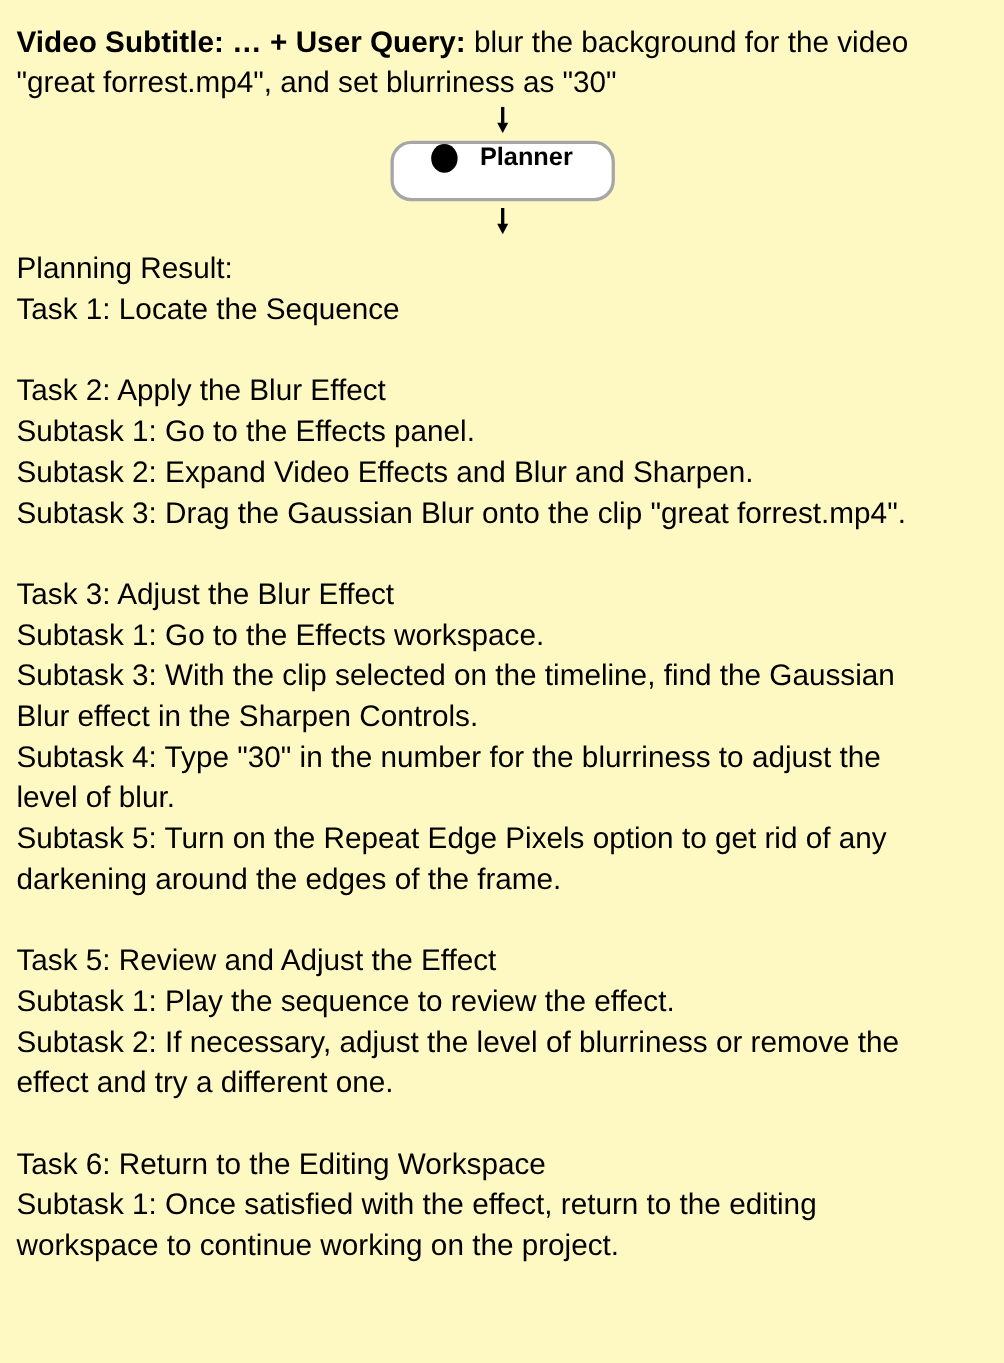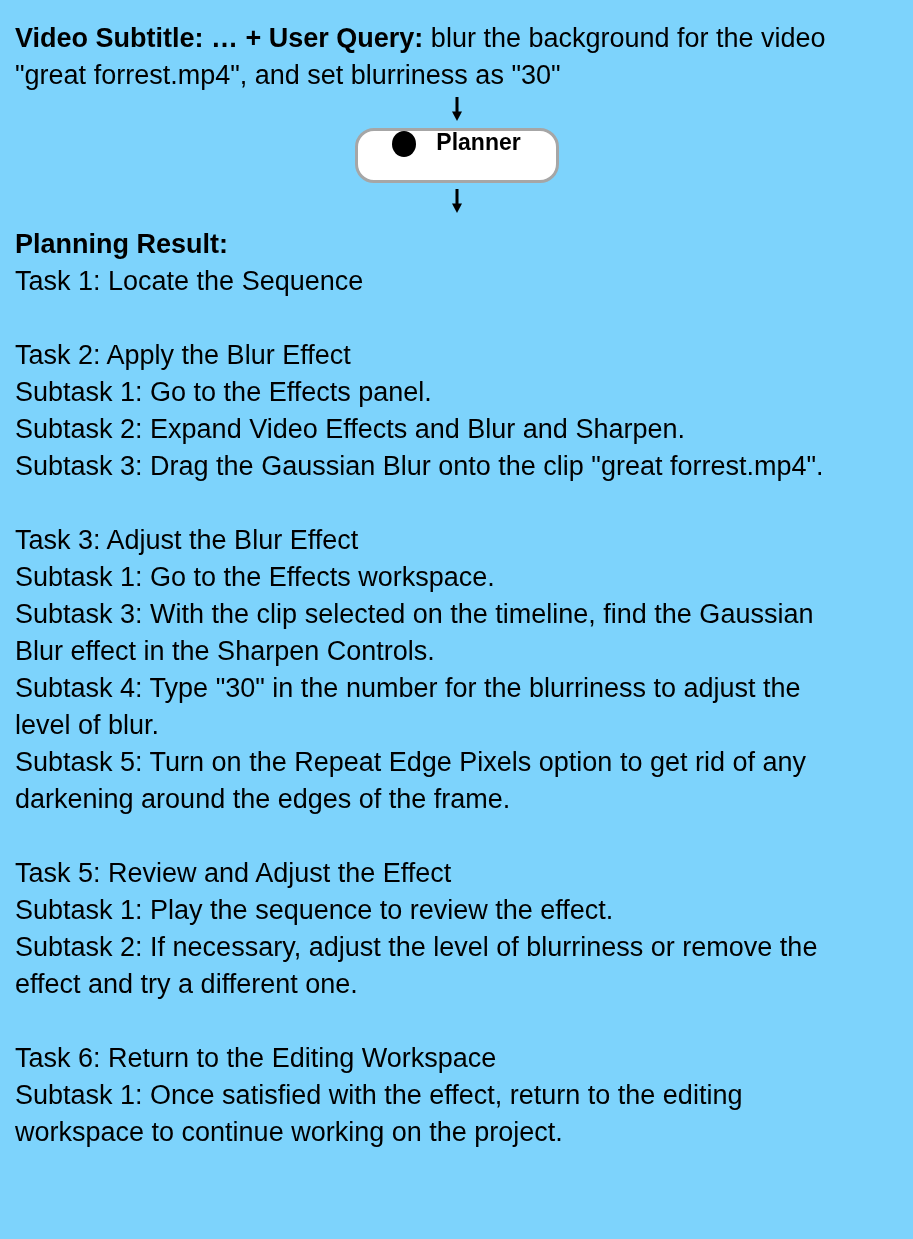--- a/index.html
+++ b/index.html
@@ -1,31 +1,31 @@
 <!DOCTYPE html>
 <html><head>
 <meta charset="utf-8">
 <style>
   html, body { margin: 0; padding: 0; background: #ffffff; }
   .page {
     position: relative;
     width: 913px;
     height: 1239px;
-    background: #7dd3fc;
+    background: #fef9c3;
     color: #000000;
     font-family: "Liberation Sans", sans-serif;
     overflow: hidden;
   }
   .textline {
     font-size: 27px;
     line-height: 37px;
     min-height: 37px;
     white-space: pre;
   }
-  .bold { font-weight: bold; }
+  .bold { font-weight: normal; }
   .header { padding: 20px 0 0 15px; }
   .diagram {
     margin-top: 3px;
     display: flex;
     flex-direction: column;
     align-items: center;
   }
   .arrow-svg { display: block; }
   .arrow-2 { margin-top: 6px; }
   .planner-box {

